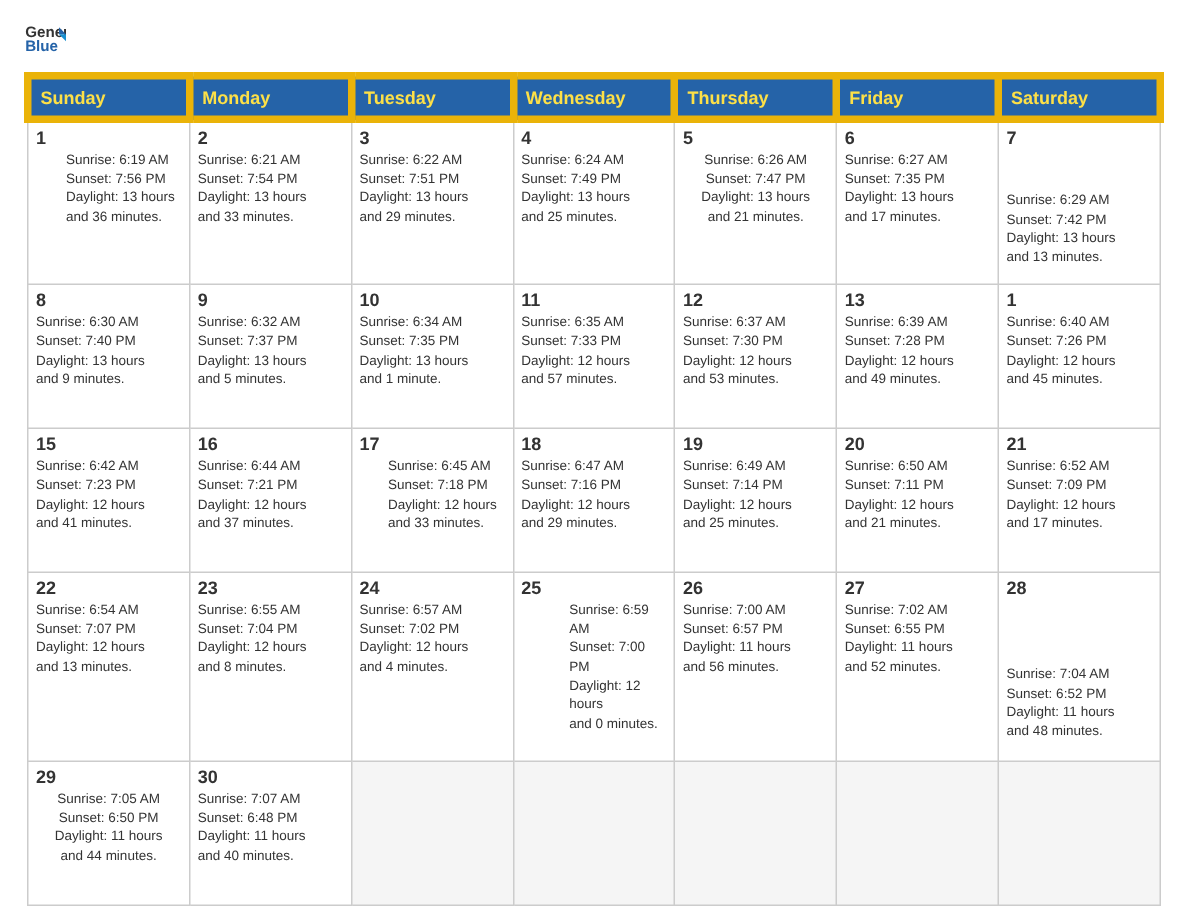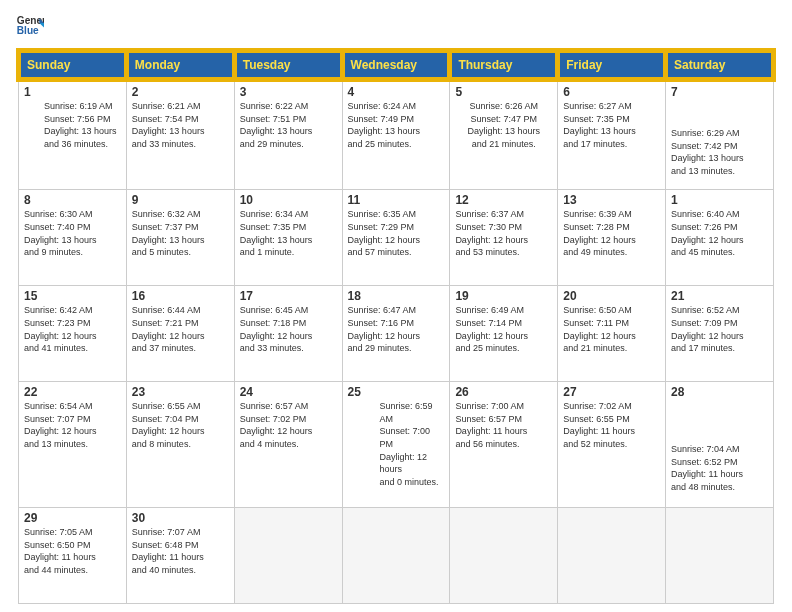--- a/index.html
+++ b/index.html
@@ -184,21 +184,21 @@
           <td>
             <span class="day-num">10</span>
             <div class="day-info" style="white-space: pre-line;">Sunrise: 6:34 AM
 Sunset: 7:35 PM
 Daylight: 13 hours
 and 1 minute.</div>
           </td>
           <td>
             <span class="day-num">11</span>
             <div class="day-info" style="white-space: pre-line;">Sunrise: 6:35 AM
-Sunset: 7:29 PM
+Sunset: 7:33 PM
 Daylight: 12 hours
 and 57 minutes.</div>
           </td>
           <td>
             <span class="day-num">12</span>
             <div class="day-info" style="white-space: pre-line;">Sunrise: 6:37 AM
 Sunset: 7:30 PM
 Daylight: 12 hours
 and 53 minutes.</div>
           </td>
@@ -227,21 +227,21 @@
           </td>
           <td>
             <span class="day-num">16</span>
             <div class="day-info" style="white-space: pre-line;">Sunrise: 6:44 AM
 Sunset: 7:21 PM
 Daylight: 12 hours
 and 37 minutes.</div>
           </td>
           <td>
             <span class="day-num">17</span>
-            <div class="day-info" style="white-space: pre-line;">Sunrise: 6:45 AM
+            <div class="day-info" style="white-space: pre-line; margin-left: 19px;">Sunrise: 6:45 AM
 Sunset: 7:18 PM
 Daylight: 12 hours
 and 33 minutes.</div>
           </td>
           <td>
             <span class="day-num">18</span>
             <div class="day-info" style="white-space: pre-line;">Sunrise: 6:47 AM
 Sunset: 7:16 PM
 Daylight: 12 hours
 and 29 minutes.</div>
@@ -315,21 +315,21 @@
             <span class="day-num">28</span>
             <div class="day-info" style="white-space: pre-line; margin-top: 44px;">Sunrise: 7:04 AM
 Sunset: 6:52 PM
 Daylight: 11 hours
 and 48 minutes.</div>
           </td>
         </tr>
         <tr>
           <td>
             <span class="day-num">29</span>
-            <div class="day-info" style="white-space: pre-line;">Sunrise: 7:05 AM
+            <div class="day-info" style="white-space: pre-line; text-align: center;">Sunrise: 7:05 AM
 Sunset: 6:50 PM
 Daylight: 11 hours
 and 44 minutes.</div>
           </td>
           <td>
             <span class="day-num">30</span>
             <div class="day-info" style="white-space: pre-line;">Sunrise: 7:07 AM
 Sunset: 6:48 PM
 Daylight: 11 hours
 and 40 minutes.</div>

